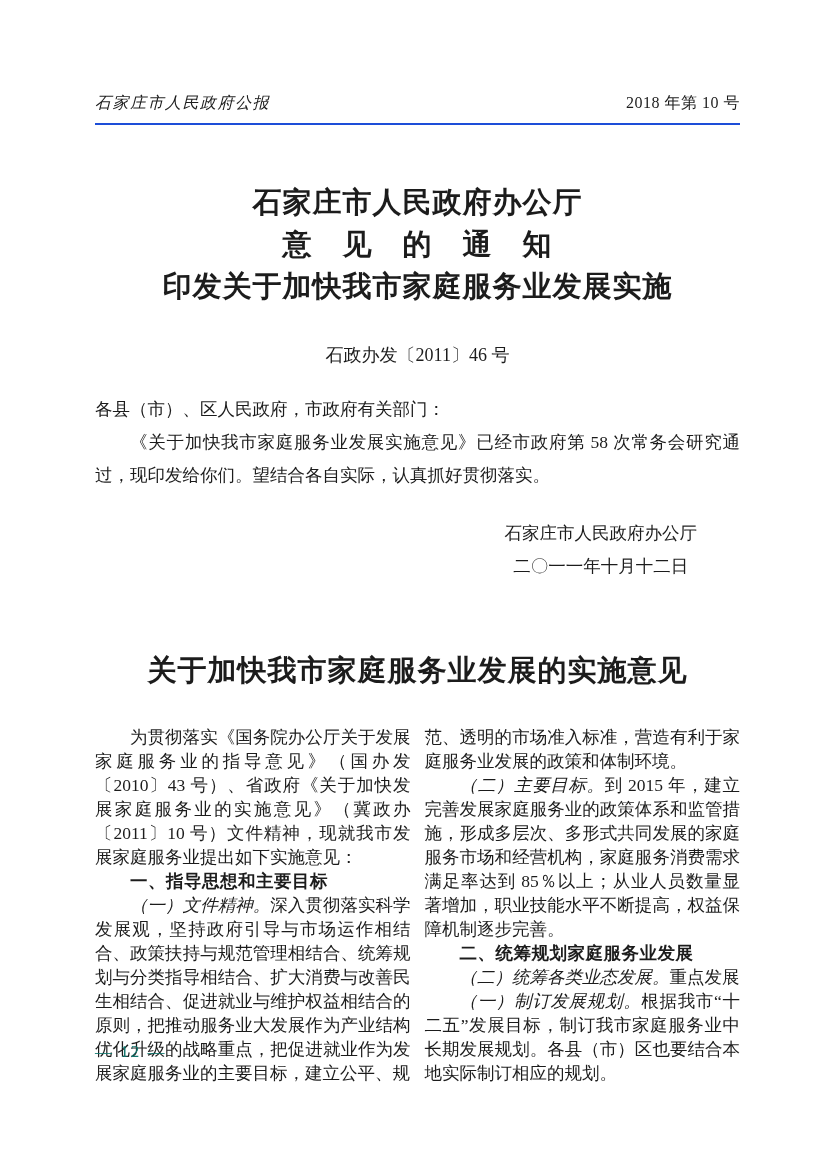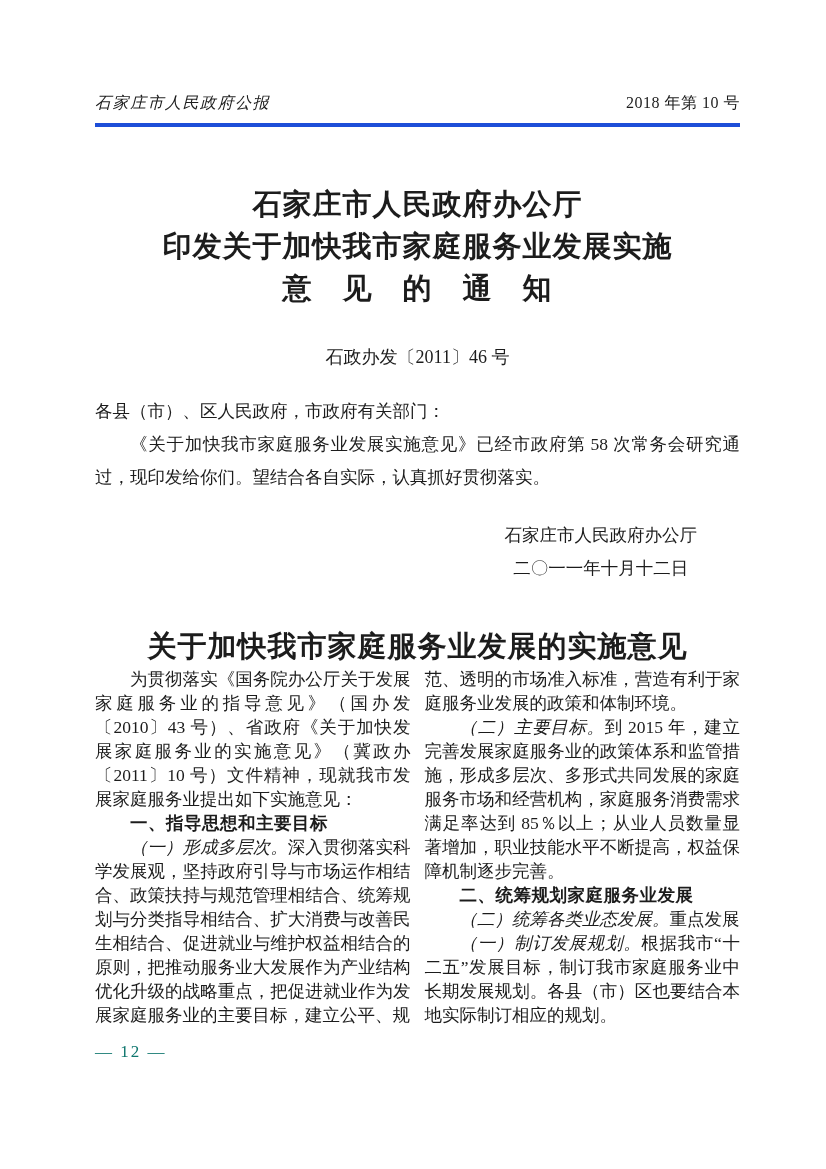--- a/index.html
+++ b/index.html
@@ -12,21 +12,21 @@
   }
   .sheet {
     position: relative;
     width: 826px; height: 1169px;
     padding: 93px 86px 0 95px;
     background: #ffffff;
   }
   
   .running-head {
     display: flex; justify-content: space-between; align-items: flex-end;
-    border-bottom: 4px solid #1d4ed8;
+    border-bottom: 2px solid #1d4ed8;
     padding-bottom: 9px;
   }
   .journal-name {
     font-style: italic;
     font-size: 16px;
     letter-spacing: 1.5px;
   }
   .issue-number { font-size: 16px; letter-spacing: 0.5px; }
 
   
@@ -61,30 +61,31 @@
   }
   .signature-inner {
     display: inline-block;
     text-align: center;
     font-size: 17.5px;
     line-height: 33px;
   }
 
   
   .impl-title {
-    margin-top: 40px;
+    margin-top: 66px;
     text-align: center;
     font-weight: bold;
     font-size: 29px;
     line-height: 42px;
     letter-spacing: 1px;
   }
 
   
   .columns {
+    margin-top: 34px;
     display: flex;
     gap: 14px;
   }
   .col {
     width: 315.5px;
     font-size: 17.5px;
     line-height: 24px;
     text-align: justify;
   }
   .col p.indent { text-indent: 2em; }
@@ -111,22 +112,22 @@
 
 <div class="sheet">
 
   <div class="running-head">
     <span class="journal-name">石家庄市人民政府公报</span>
     <span class="issue-number">2018 年第 10 号</span>
   </div>
 
   <div class="notice-title">
     <div>石家庄市人民政府办公厅</div>
+    <div>意　见　的　通　知</div>
     <div>印发关于加快我市家庭服务业发展实施</div>
-    <div>意　见　的　通　知</div>
   </div>
 
   <div class="doc-number">石政办发〔2011〕46 号</div>
 
   <div class="intro">
     <p>各县（市）、区人民政府，市政府有关部门：</p>
     <p class="indent">《关于加快我市家庭服务业发展实施意见》已经市政府第 58 次常务会研究通过，现印发给你们。望结合各自实际，认真抓好贯彻落实。</p>
   </div>
 
   <div class="signature">
@@ -135,21 +136,21 @@
       <span style="display:block">二〇一一年十月十二日</span>
     </span>
   </div>
 
   <div class="impl-title">关于加快我市家庭服务业发展的实施意见</div>
 
   <div class="columns">
     <div class="col">
         <p class=" indent">为贯彻落实《国务院办公厅关于发展家庭服务业的指导意见》（国办发〔2010〕43 号）、省政府《关于加快发展家庭服务业的实施意见》（冀政办〔2011〕10 号）文件精神，现就我市发展家庭服务业提出如下实施意见：</p>
         <p class="heading">一、指导思想和主要目标</p>
-        <p class=" indent"><span class="lead">（一）形成多层次。</span>深入贯彻落实科学发展观，坚持政府引导与市场运作相结合、政策扶持与规范管理相结合、统筹规划与分类指导相结合、扩大消费与改善民生相结合、促进就业与维护权益相结合的原则，把推动服务业大发展作为产业结构优化升级的战略重点，把促进就业作为发展家庭服务业的主要目标，建立公平、规</p>
+        <p class=" indent"><span class="lead">（一）文件精神。</span>深入贯彻落实科学发展观，坚持政府引导与市场运作相结合、政策扶持与规范管理相结合、统筹规划与分类指导相结合、扩大消费与改善民生相结合、促进就业与维护权益相结合的原则，把推动服务业大发展作为产业结构优化升级的战略重点，把促进就业作为发展家庭服务业的主要目标，建立公平、规</p>
       </div>
     <div class="col">
         <p class="">范、透明的市场准入标准，营造有利于家庭服务业发展的政策和体制环境。</p>
         <p class=" indent"><span class="lead">（二）主要目标。</span>到 2015 年，建立完善发展家庭服务业的政策体系和监管措施，形成多层次、多形式共同发展的家庭服务市场和经营机构，家庭服务消费需求满足率达到 85％以上；从业人员数量显著增加，职业技能水平不断提高，权益保障机制逐步完善。</p>
         <p class="heading">二、统筹规划家庭服务业发展</p>
         <p class=" indent"><span class="lead">（二）统筹各类业态发展。</span>重点发展</p>
         <p class=" indent"><span class="lead">（一）制订发展规划。</span>根据我市“十二五”发展目标，制订我市家庭服务业中长期发展规划。各县（市）区也要结合本地实际制订相应的规划。</p>
       </div>
   </div>
 

